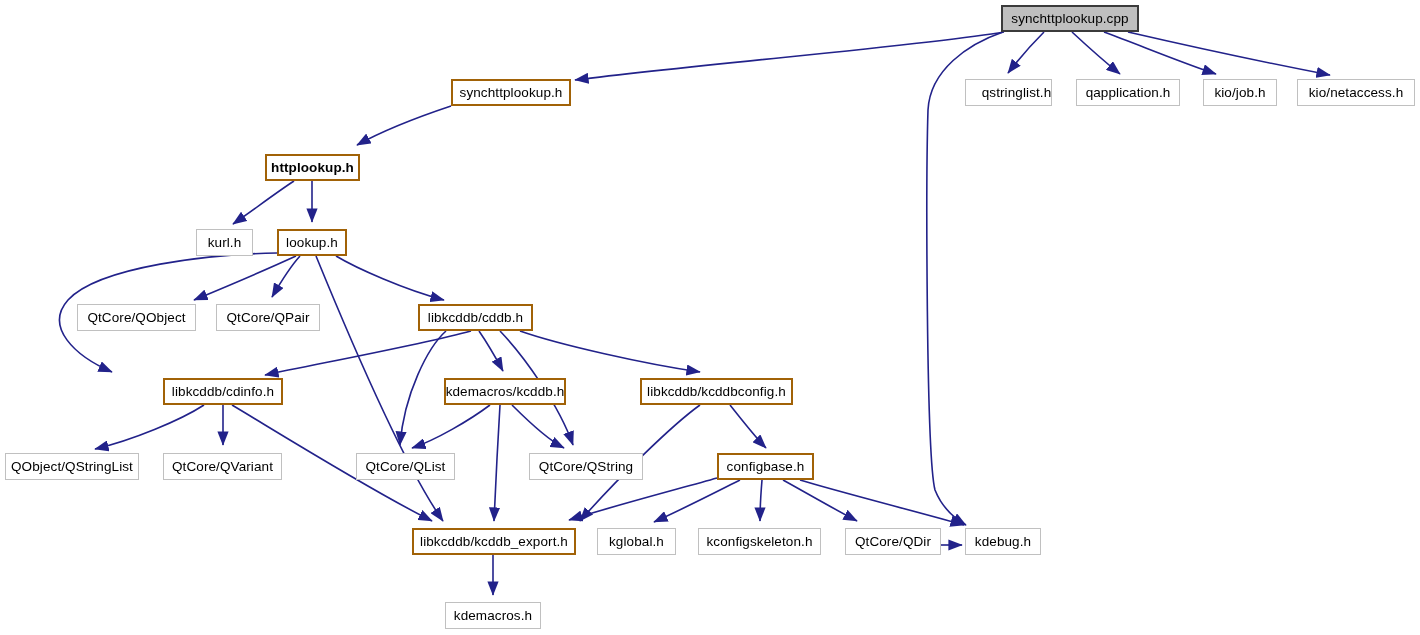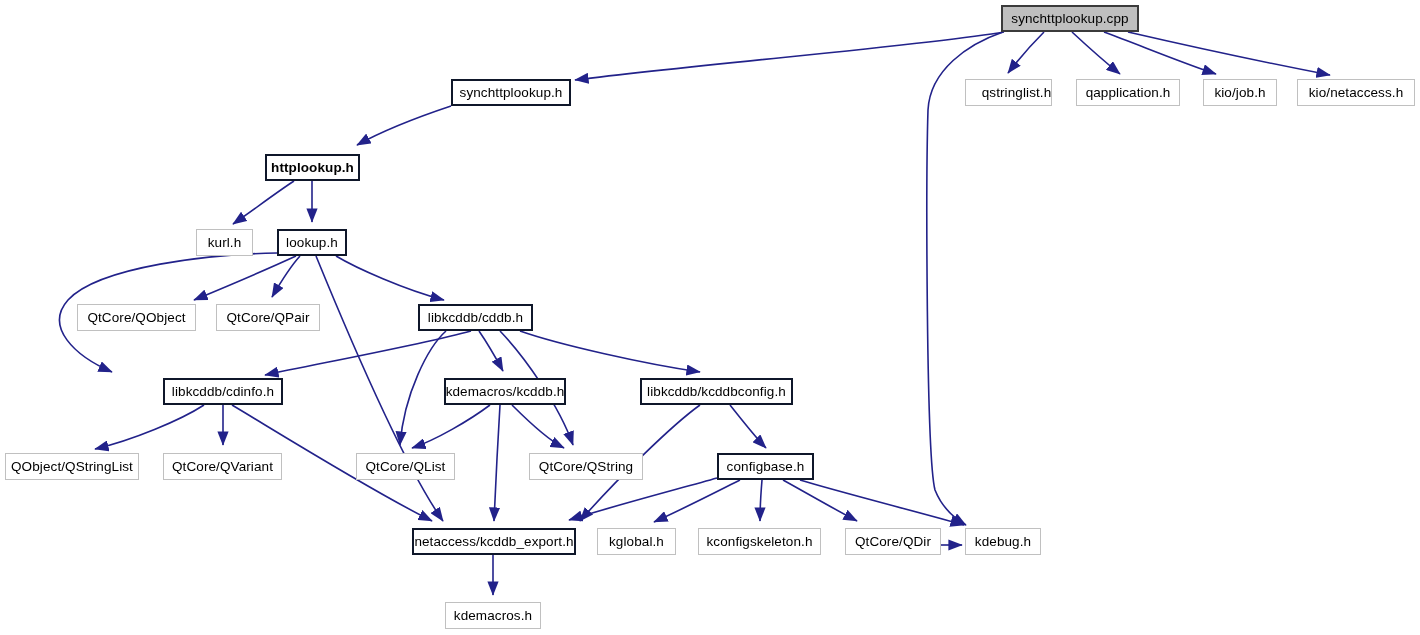--- a/index.html
+++ b/index.html
@@ -30,21 +30,21 @@
     align-items: center;
     justify-content: center;
     font-size: 13.5px;
     color: #000000;
     background: #ffffff;
     border: 1px solid #c0c0c0;
     white-space: nowrap;
     letter-spacing: 0.1px;
   }
   .node.bold {
-    border: 2px solid #0f172a;
+    border: 2px solid #a16207;
   }
   .node.root {
     border: 2px solid #3b3b3b;
     background: #bfbfbf;
   }
   .node-label {
     display: block;
     line-height: 1;
     padding: 0 2px;
   }
@@ -151,21 +151,21 @@
       <div class="node" style="left: 356px; top: 453px; width: 99px; height: 27px;">
         <span class="node-label">QtCore/QList</span>
       </div>
       <div class="node" style="left: 529px; top: 453px; width: 114px; height: 27px;">
         <span class="node-label">QtCore/QString</span>
       </div>
       <div class="node bold" style="left: 717px; top: 453px; width: 97px; height: 27px;">
         <span class="node-label">configbase.h</span>
       </div>
       <div class="node bold" style="left: 412px; top: 528px; width: 164px; height: 27px;">
-        <span class="node-label">netaccess/kcddb_export.h</span>
+        <span class="node-label">libkcddb/kcddb_export.h</span>
       </div>
       <div class="node" style="left: 597px; top: 528px; width: 79px; height: 27px;">
         <span class="node-label">kglobal.h</span>
       </div>
       <div class="node" style="left: 698px; top: 528px; width: 123px; height: 27px;">
         <span class="node-label">kconfigskeleton.h</span>
       </div>
       <div class="node" style="left: 845px; top: 528px; width: 96px; height: 27px;">
         <span class="node-label">QtCore/QDir</span>
       </div>

